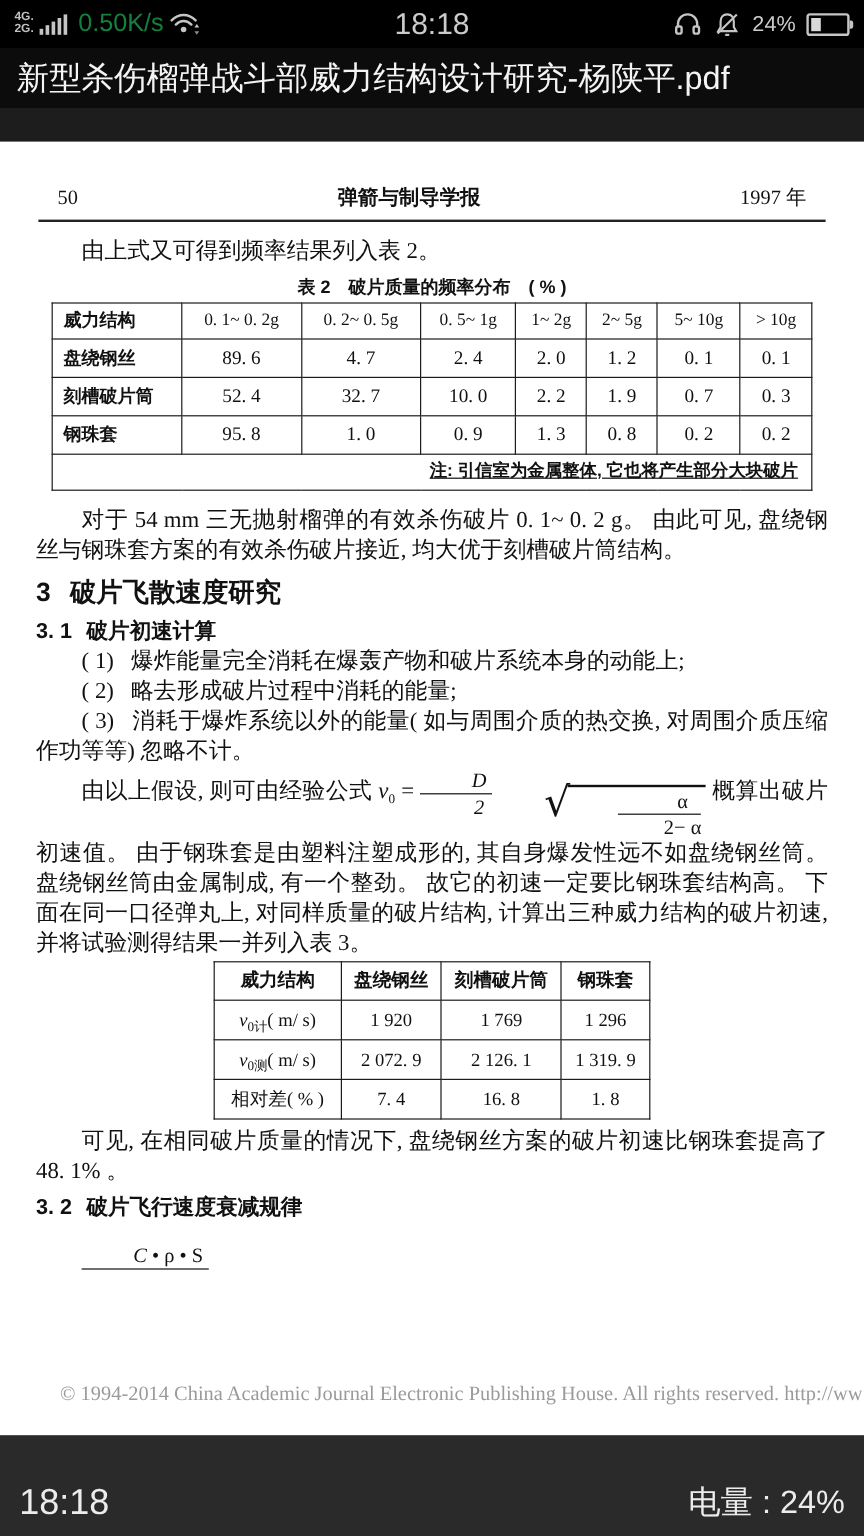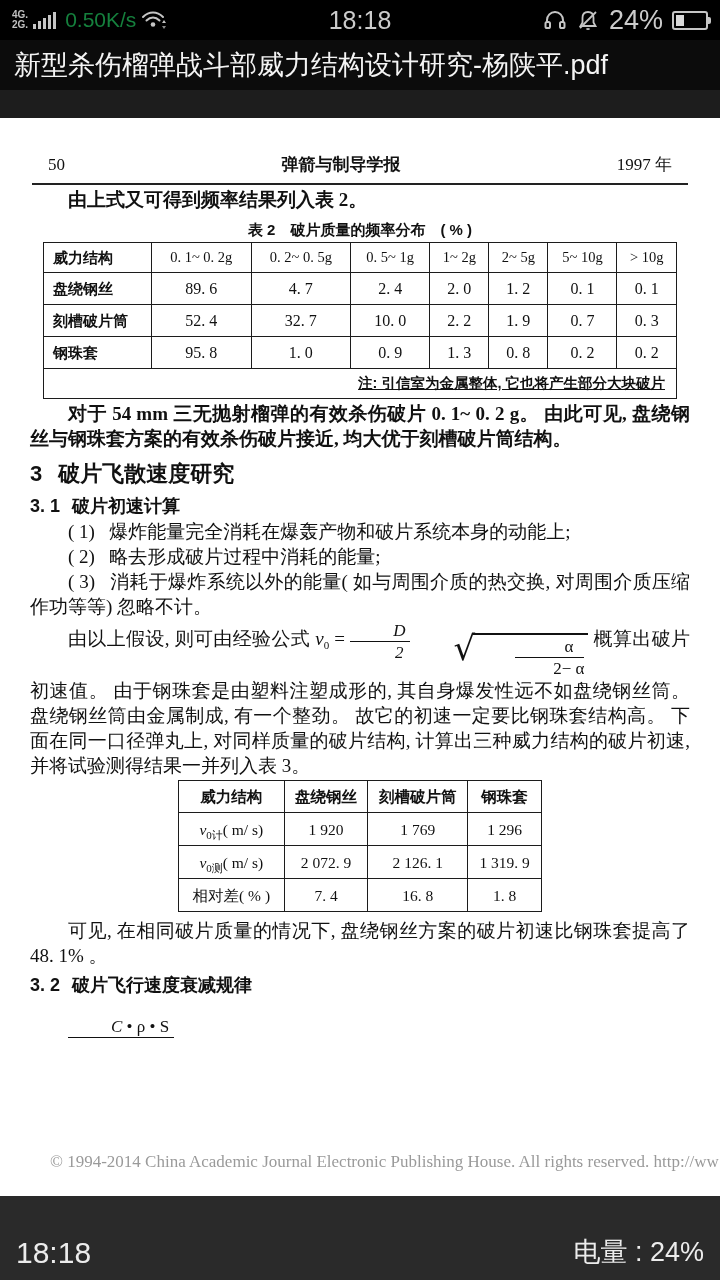--- a/index.html
+++ b/index.html
@@ -18,21 +18,21 @@
   }
   .sb-left { display:flex; align-items:center; gap:5px; }
   .net-badge { display:flex; flex-direction:column; font-size:10px; line-height:10px; font-weight:bold; color:#c0c0c0; }
   .bars { display:flex; align-items:flex-end; gap:2px; height:18px; margin-right:4px; }
   .bars i { display:block; width:3px; background:#c5c5c5; }
   .bars i:nth-child(1){height:5px;} .bars i:nth-child(2){height:8px;}
   .bars i:nth-child(3){height:11px;} .bars i:nth-child(4){height:14px;} .bars i:nth-child(5){height:17px;}
   .speed { font-size:21px; color:#15803d; }
   .sb-center { position:absolute; left:50%; transform:translateX(-50%); font-size:25px; color:#cbcbcb; }
   .sb-right { margin-left:auto; display:flex; align-items:center; gap:9px; }
-  .pct { font-size:27px; color:#cbcbcb;text-align:center; }
+  .pct { font-size:18px; color:#cbcbcb;text-align:center; }
   .battery { position:relative; width:36px; height:19px; border:2px solid #c5c5c5; border-radius:3px; }
   .battery::after { content:""; position:absolute; right:-5px; top:4px; width:3px; height:7px; background:#c5c5c5; border-radius:0 2px 2px 0; }
   .battery .fill { position:absolute; left:2px; top:2px; bottom:2px; width:26%; background:#d8d8d8; }
   .sb-icon { display:block; }
 
   
   .title-bar {
     height:50px; background:#0c0c0c; color:#f4f4f4; display:flex; align-items:center;
     padding:0 14px; font-size:27px; font-family:"Liberation Sans", sans-serif;
     white-space:nowrap; overflow:hidden;text-align:right;
@@ -44,21 +44,21 @@
     position:relative; height:1078px; background:#fff; color:#111;
     padding:0 30px; overflow:hidden; font-size:19px; line-height:25px;
   }
   .journal-header {
     display:flex; justify-content:space-between; align-items:baseline;
     margin:34px 2px 0; padding:0 16px 6px; border-bottom:2px solid #222; font-size:17px;
   }
   .jh-center { flex:1; text-align:center; font-family:"Liberation Sans", sans-serif; font-weight:bold; }
   .para { margin:0; text-align:justify; word-break:break-all; }
   .indent { text-indent:2em; }
-  .mt10 { margin-top:2px;font-weight:bold; } .mt8 { margin-top:8px; } .mt6 { margin-top:6px; }
+  .mt10 { margin-top:12px; } .mt8 { margin-top:8px; } .mt6 { margin-top:6px; }
   .mt4 { margin-top:4px; } .mt2 { margin-top:2px; }
 
   .sec { display:flex; gap:16px; margin:8px 0 0; font-size:22px; font-weight:bold;
          font-family:"Liberation Sans", sans-serif; line-height:30px; }
   .subsec { display:flex; gap:12px; margin:4px 0 0; font-size:18px; font-weight:bold;
             font-family:"Liberation Sans", sans-serif; line-height:26px; }
 
   .tcap { text-align:center; font-weight:bold; font-family:"Liberation Sans", sans-serif;
           font-size:15px; margin:8px 0 2px; line-height:20px; }
   .dtable { border-collapse:collapse; font-size:15px; margin:2px auto 0; }

